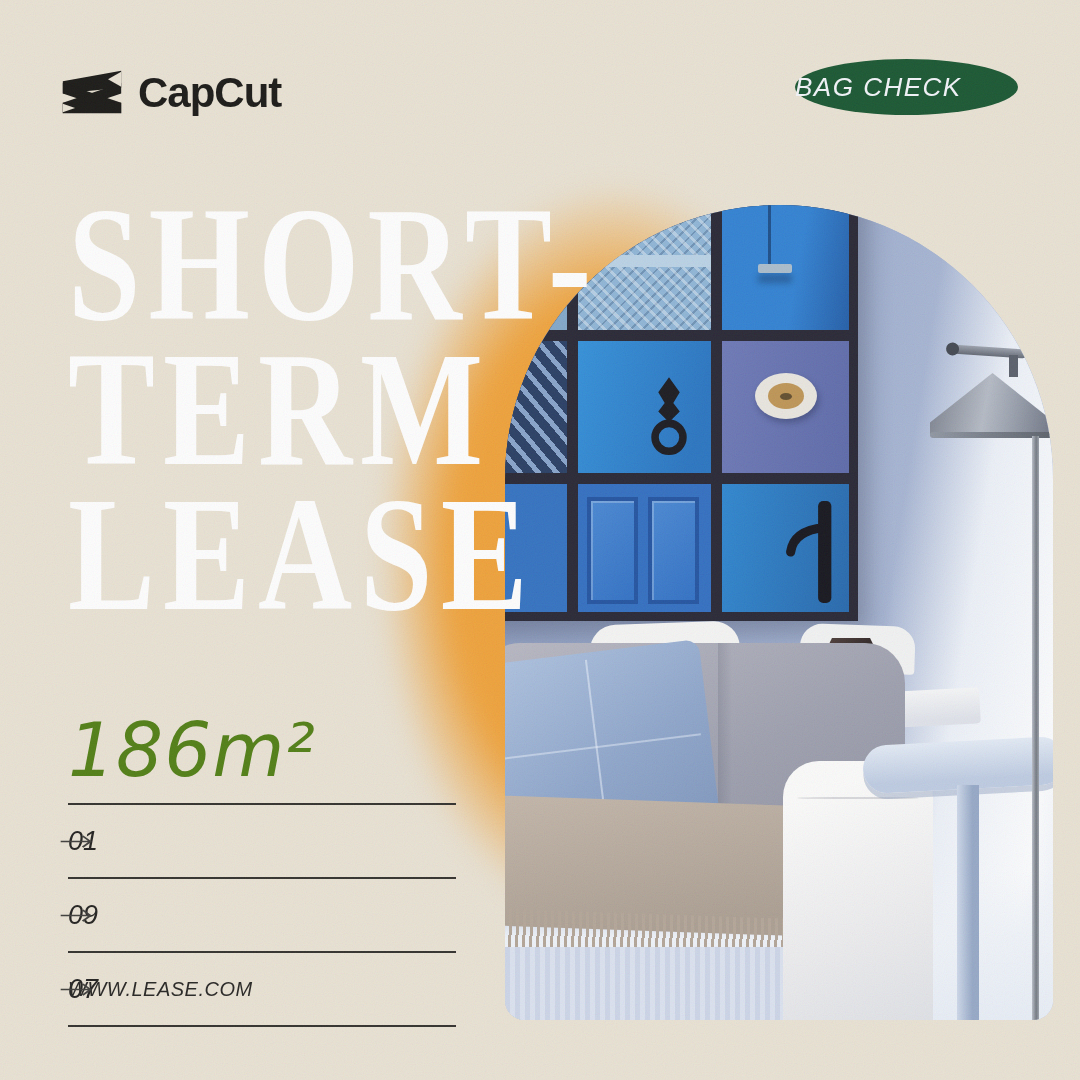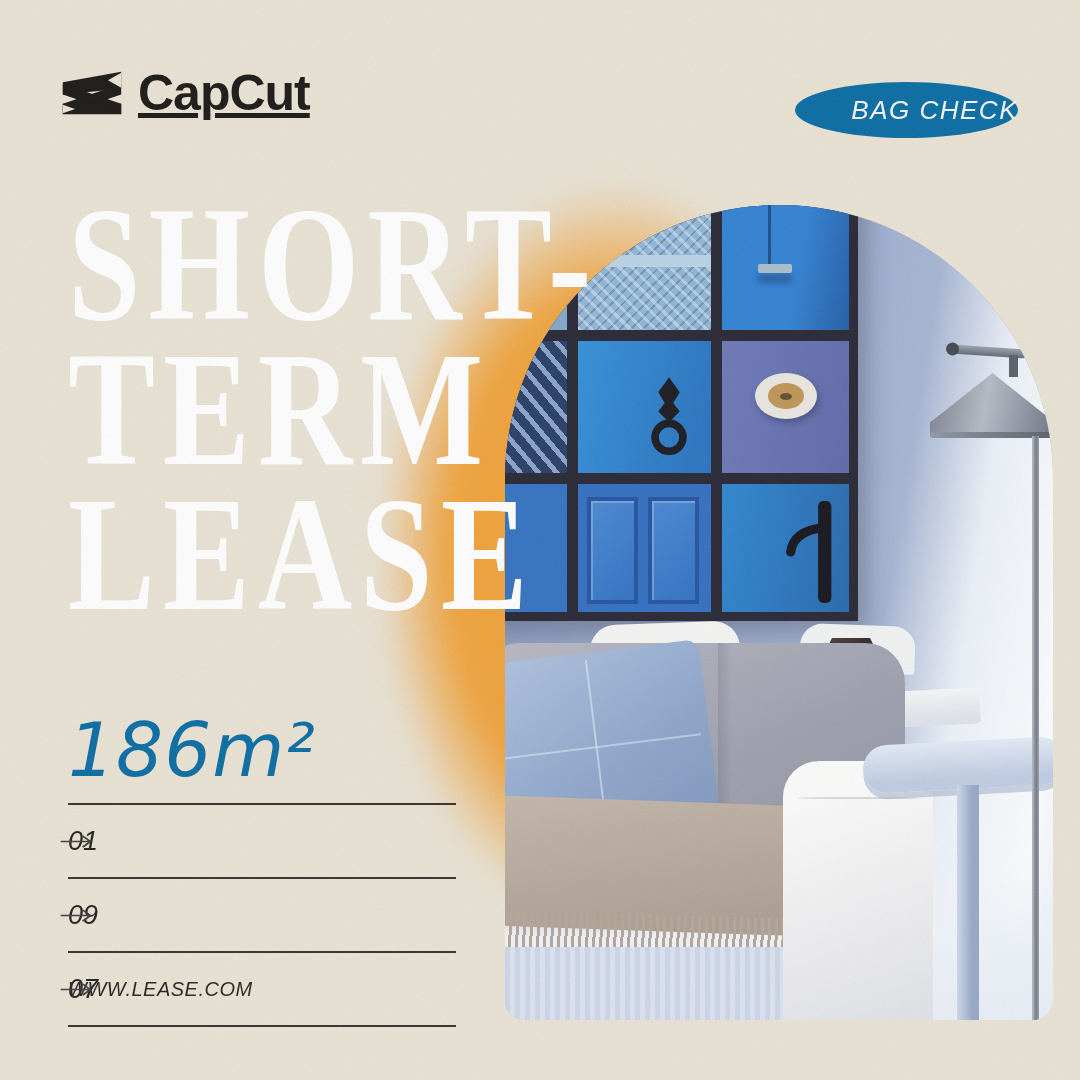--- a/index.html
+++ b/index.html
@@ -8,23 +8,23 @@
   .canvas *{position:absolute;box-sizing:border-box;}
 
   
   .glow{left:315px;top:85px;width:600px;height:945px;border-radius:50%;z-index:5;
         background:radial-gradient(50% 50% at 50% 50%, #efa036 0%, #efa036 55%, rgba(239,160,54,0) 79%);
         filter:blur(12px);}
 
   
   .brand{left:60px;top:68px;display:flex;position:absolute;align-items:center;gap:14px;z-index:30;}
   .brand svg{position:static;width:64px;height:49px;display:block;}
-  .brand-name{position:static;font-weight:700;font-size:50px;letter-spacing:-1px;color:#141310;line-height:1;text-decoration:underline;}
-  .badge{left:795px;top:82px;width:223px;height:56px;border-radius:50%;background:#0369a1;z-index:30;
-         display:flex;align-items:center;justify-content:flex-end;}
+  .brand-name{position:static;font-weight:700;font-size:42px;letter-spacing:-1px;color:#141310;line-height:1;}
+  .badge{left:795px;top:59px;width:223px;height:56px;border-radius:50%;background:#14532d;z-index:30;
+         display:flex;align-items:center;justify-content:flex-start;}
   .badge span{position:static;font-style:italic;font-size:26px;letter-spacing:1.5px;color:#f3f5fa;}
 
   
   .photo{left:505px;top:205px;width:548px;height:815px;z-index:10;overflow:hidden;
          border-radius:274px 274px 20px 20px;background:#9dadce;}
   .wall{inset:0;background:linear-gradient(100deg,#8b9bbf 0%,#9dadce 50%,#b6c2dc 100%);}
   .streak{left:300px;top:-60px;width:330px;height:990px;transform:rotate(9deg);transform-origin:50% 100%;
           background:linear-gradient(90deg,rgba(246,249,255,0) 0%,rgba(248,251,255,.85) 25%,#fcfdff 55%,rgba(235,241,252,.8) 80%,rgba(214,226,245,0) 100%);}
   .floor{left:0;bottom:0;width:100%;height:150px;
          background:linear-gradient(180deg,rgba(240,244,250,0),#f0f4fa 45%,#e8eef7);}
@@ -104,21 +104,21 @@
   
   .headline{left:68px;top:192px;z-index:20;margin:0;color:#ffffff;font-weight:700;
             font-family:"Liberation Serif",serif;font-size:163px;line-height:145px;
             letter-spacing:10px;transform:scaleX(.8);transform-origin:left top;white-space:nowrap;}
   .headline span{position:static;display:block;}
 
   
   .info{left:68px;top:721px;width:388px;z-index:30;}
   .info > *{position:static;}
   .area{font-family:"DejaVu Sans",sans-serif;font-style:italic;font-size:74px;line-height:58px;
-        letter-spacing:1px;color:#0369a1;margin-bottom:24px;}
+        letter-spacing:1px;color:#4d7c0f;margin-bottom:24px;}
   .rule{height:2px;background:#2e2c28;}
   .row{display:flex;align-items:center;height:72px;}
   .row-num{width:67px;font-style:italic;font-size:27px;color:#1c1b19;}
   .row-text{font-style:italic;font-size:20px;letter-spacing:.5px;color:#201f1d;white-space:pre;}
   .row-arrow{margin-left:auto;font-family:"DejaVu Sans",sans-serif;font-size:30px;font-weight:300;color:#3a3936;
              transform:scaleX(1.4);transform-origin:right center;line-height:1;}
 
   .noise{inset:0;z-index:40;filter:url(#grainF);pointer-events:none;}
 </style>
 </head>

